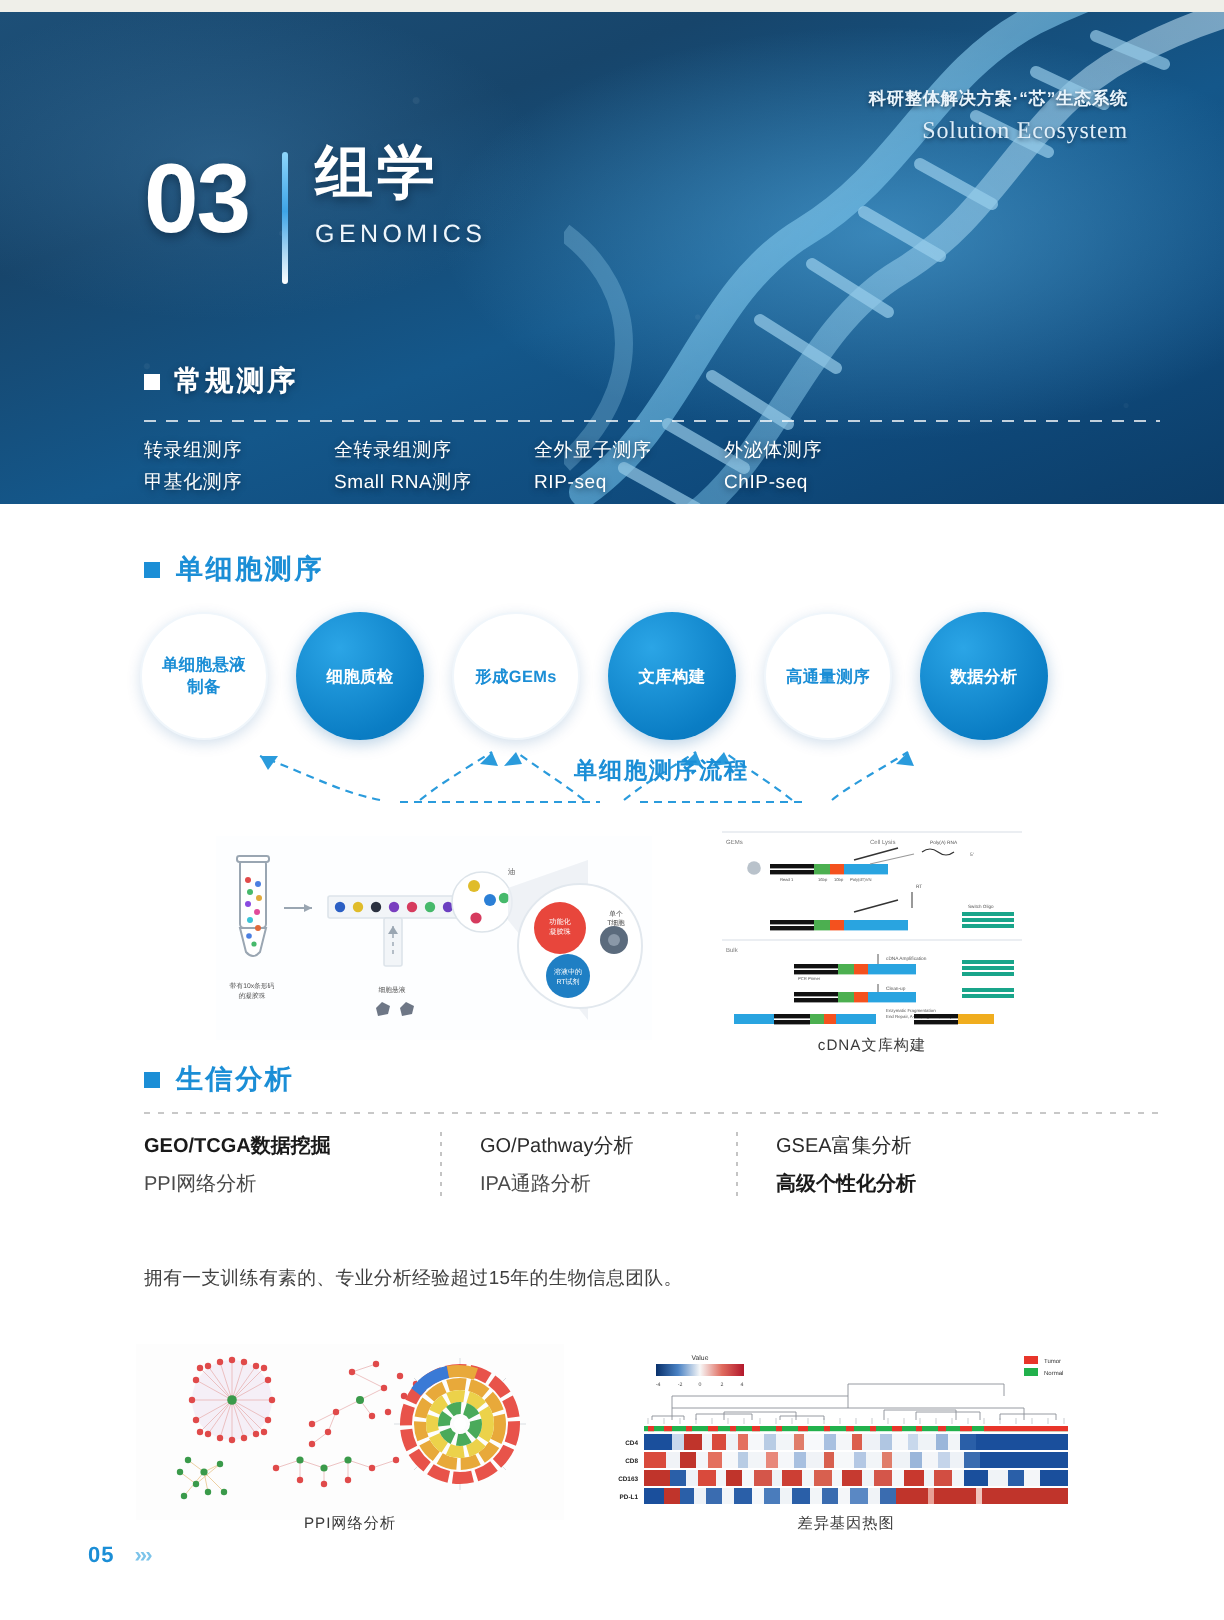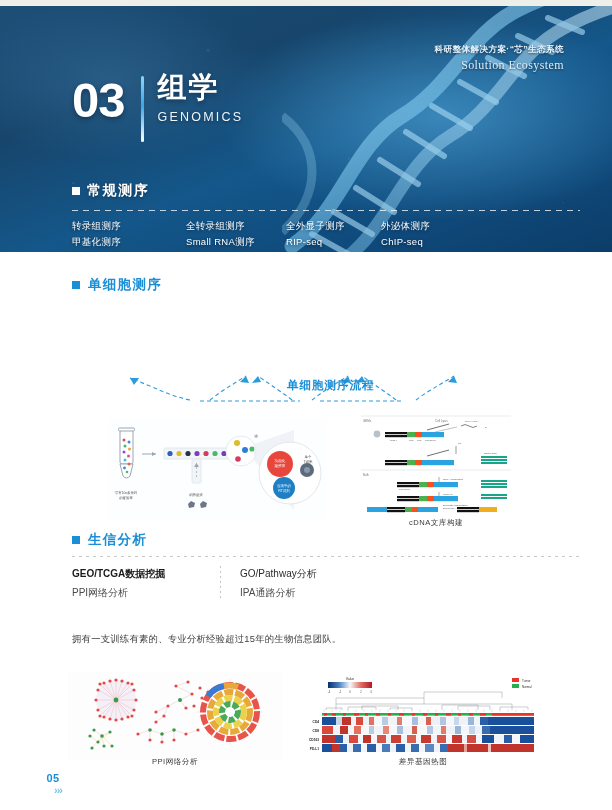--- a/index.html
+++ b/index.html
@@ -70,21 +70,21 @@
   .hero-sec-title span {
     color:#ffffff; font-size:14px; font-weight:bold; letter-spacing:1.6px;
     text-shadow:0 1px 3px rgba(0,20,40,.5);
   }
   .hero-dash {
     position:absolute; left:72px; top:204px; width:508px; height:1px;
     background:repeating-linear-gradient(90deg,rgba(255,255,255,.75) 0 6px, rgba(255,255,255,0) 6px 11px);
   }
   .hero-cols { position:absolute; left:72px; top:212px; width:520px; display:flex; }
   .hero-col { width:95px; }
-  .hero-col.wide { width:100px;margin-left:19px; }
+  .hero-col.wide { width:100px; }
   .hero-col div {
     color:#ffffff; font-size:9.5px; line-height:16px; letter-spacing:.3px;
     text-shadow:0 1px 3px rgba(0,25,45,.65); white-space:nowrap;
   }
 
   
   .sec-head { position:absolute; display:flex; align-items:center; }
   .sq-blue { width:8px; height:8px; background:#1b8ed6; margin-right:8px; }
   .sec-head span { color:#1b8ed6; font-size:13.5px; font-weight:bold; letter-spacing:1.3px; }
 
@@ -128,21 +128,21 @@
 
   
   .para { position:absolute; left:72px; top:630px; width:500px; }
   .para div { font-size:9.4px; line-height:17px; color:#404040; letter-spacing:.2px; white-space:nowrap; }
 
   
   .fig-ppi { position:absolute; left:68px; top:672px; width:214px; height:88px; background:#fdfdfd; }
   .fig-heat { position:absolute; left:302px; top:672px; width:242px; height:88px; background:#ffffff; }
 
   
-  .footer { position:absolute; left:44px; top:772px; display:flex; align-items:center;flex-direction:column; }
+  .footer { position:absolute; left:44px; top:772px; display:flex; align-items:center; }
   .footer .pg { color:#1b8ed6; font-size:11px; font-weight:bold; letter-spacing:.5px; }
   .footer .chev { margin-left:10px; color:#7cc4ea; font-size:11px; letter-spacing:-1px; font-weight:bold; }
 </style>
 </head>
 <body>
 
 <div class="page">
 
   <div class="top-strip"></div>
 
@@ -218,20 +218,43 @@
         <div>ChIP-seq</div>
       </div>
     </div>
   </div>
 
   <div class="sec-head" style="left:72px; top:276px;">
     <span class="sq-blue"></span>
     <span>单细胞测序</span>
   </div>
 
+  <div class="circles">
+    <div class="circ white" style="left:4px;   top:6px;">
+      <div>
+        <div>单细胞悬液</div>
+        <div>制备</div>
+      </div>
+    </div>
+    <div class="circ blue" style="left:82px;  top:6px;">
+      <div>细胞质检</div>
+    </div>
+    <div class="circ white" style="left:160px; top:6px;">
+      <div>形成GEMs</div>
+    </div>
+    <div class="circ blue" style="left:238px; top:6px;">
+      <div>文库构建</div>
+    </div>
+    <div class="circ white" style="left:316px; top:6px;">
+      <div>高通量测序</div>
+    </div>
+    <div class="circ blue" style="left:394px; top:6px;">
+      <div>数据分析</div>
+    </div>
+  </div>
 
   <svg class="arrows" viewBox="0 0 500 42">
     <g fill="none" stroke="#2a9bdc" stroke-width="1.1" stroke-dasharray="4 3">
       <path d="M130,40 C110,36 96,28 70,18"></path>
       <path d="M150,40 C160,32 170,26 186,16"></path>
       <path d="M232,40 C222,32 212,26 198,16"></path>
       <path d="M252,40 C262,32 272,26 288,16"></path>
       <path d="M336,40 C326,32 316,26 302,16"></path>
       <path d="M356,40 C366,32 378,26 394,16"></path>
       <path d="M140,41 L240,41"></path>
@@ -404,20 +427,24 @@
   <div class="bio-dash"></div>
 
   <div class="bio-cols">
     <div class="bio-col c1">
       <div class="r1 bold">GEO/TCGA数据挖掘</div>
       <div class="r2">PPI网络分析</div>
     </div>
     <div class="bio-col c2">
       <div class="r1">GO/Pathway分析</div>
       <div class="r2">IPA通路分析</div>
+    </div>
+    <div class="bio-col c3">
+      <div class="r1">GSEA富集分析</div>
+      <div class="r2 bold">高级个性化分析</div>
     </div>
   </div>
 
   <div class="para">
     <div>拥有一支训练有素的、专业分析经验超过15年的生物信息团队。</div>
   </div>
 
   <svg class="fig-ppi" viewBox="0 0 214 88">
     <rect x="0" y="0" width="214" height="88" fill="#fdfdfd"></rect>
     <g id="hub">

